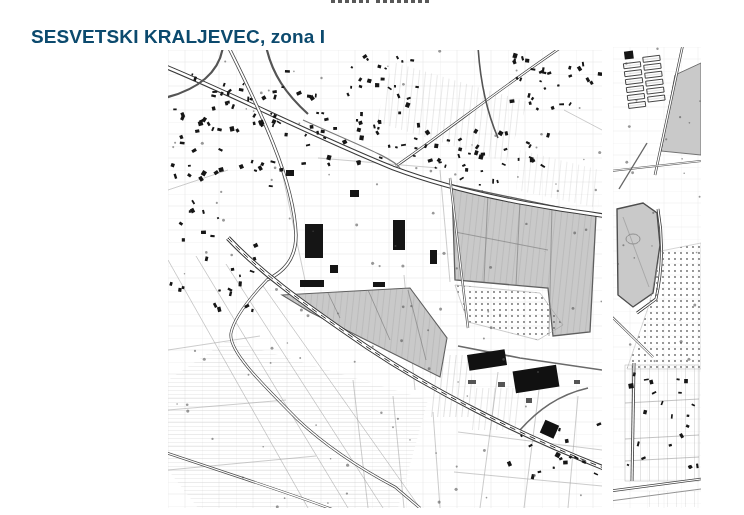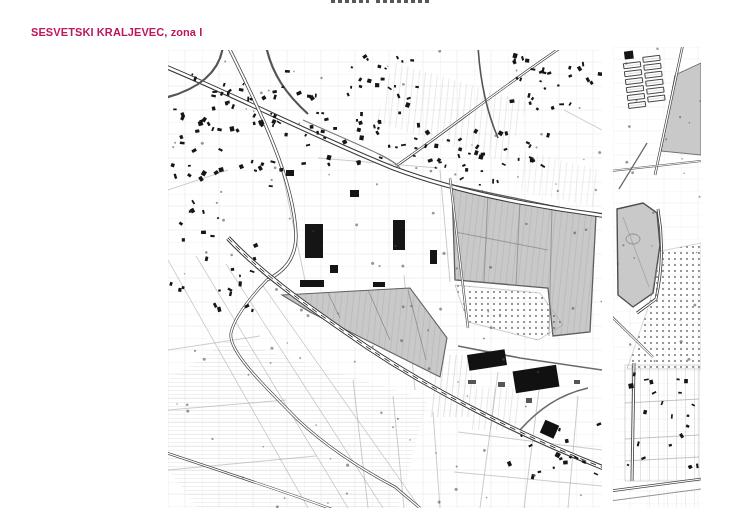--- a/index.html
+++ b/index.html
@@ -12,21 +12,21 @@
   }
   .clipped-header .frag{
     height:3px;margin-top:0;
     background:repeating-linear-gradient(90deg,#3a3a3a 0 4px,rgba(0,0,0,0) 4px 7px);
     opacity:.85;
   }
   .clipped-header .frag.w1{width:38px;}
   .clipped-header .frag.w2{width:56px;}
   .page-title{
     position:absolute;left:31px;top:26px;
-    font-size:11px;font-weight:700;color:#be185d;letter-spacing:.1px;
+    font-size:19px;font-weight:700;color:#0c4a6e;letter-spacing:.1px;
     white-space:nowrap;
   }
   .map-figure{position:absolute;left:168px;top:47px;}
 </style>
 </head>
 <body>
 
 <div class="clipped-header">
   <div class="frag w1"></div>
   <div class="frag w2"></div>

